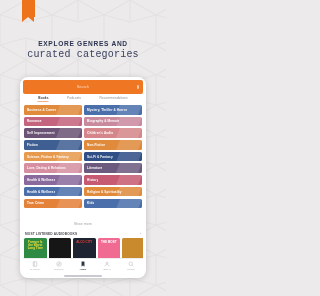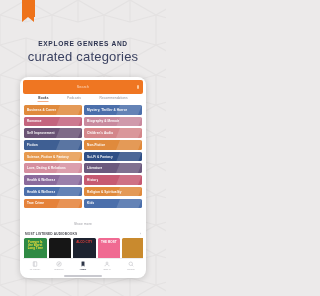--- a/index.html
+++ b/index.html
@@ -46,22 +46,22 @@
     z-index: 2;
   }
   #headline .l1 {
     font-size: 6.6px;
     font-weight: bold;
     letter-spacing: .7px;
     color: #2c3350;
     display: block;
   }
   #headline .l2 {
-    font-family: Liberation Sans, sans-serif;
-    font-size: 13px;
+    font-family: Liberation Mono, monospace;
+    font-size: 10px;
     color: #3a4160;
     display: block;
     margin-top: 1.5px;
     letter-spacing: .2px;
   }
 
   
   #device {
     position: absolute;
     left: 20px; top: 77px;

